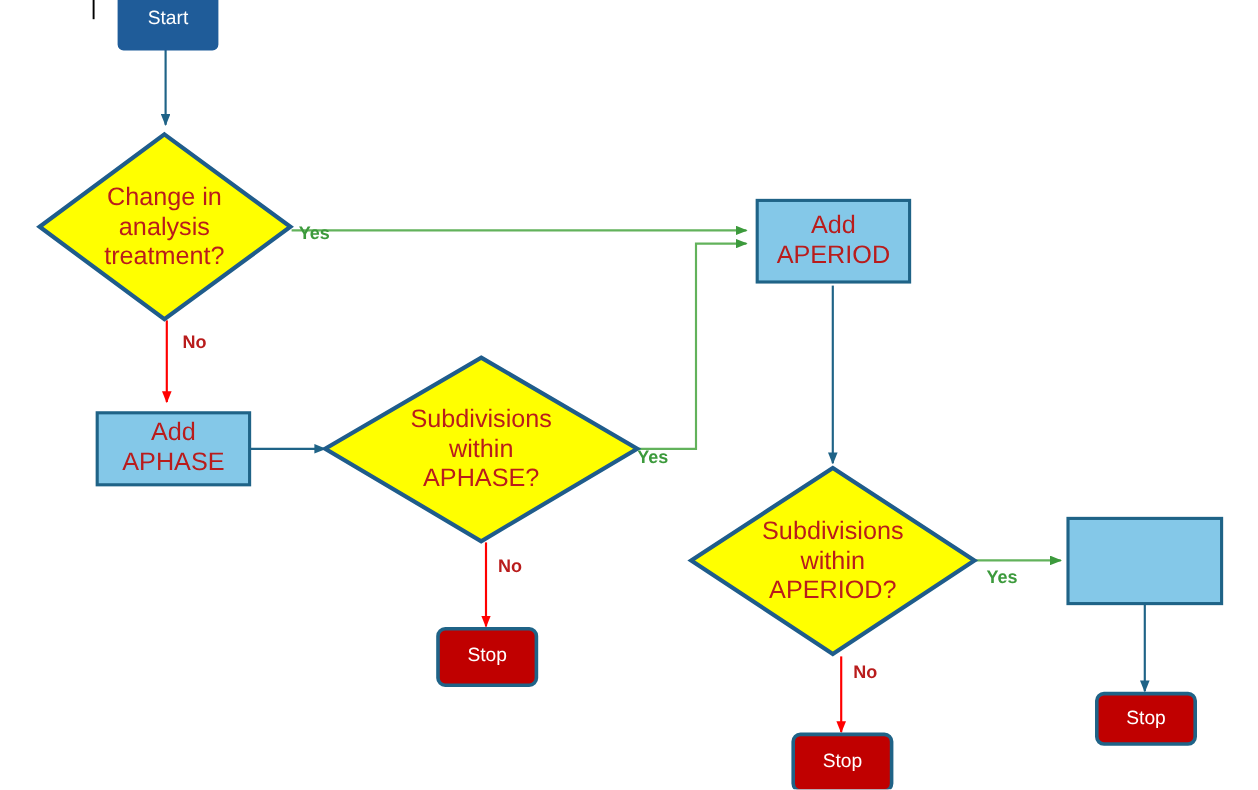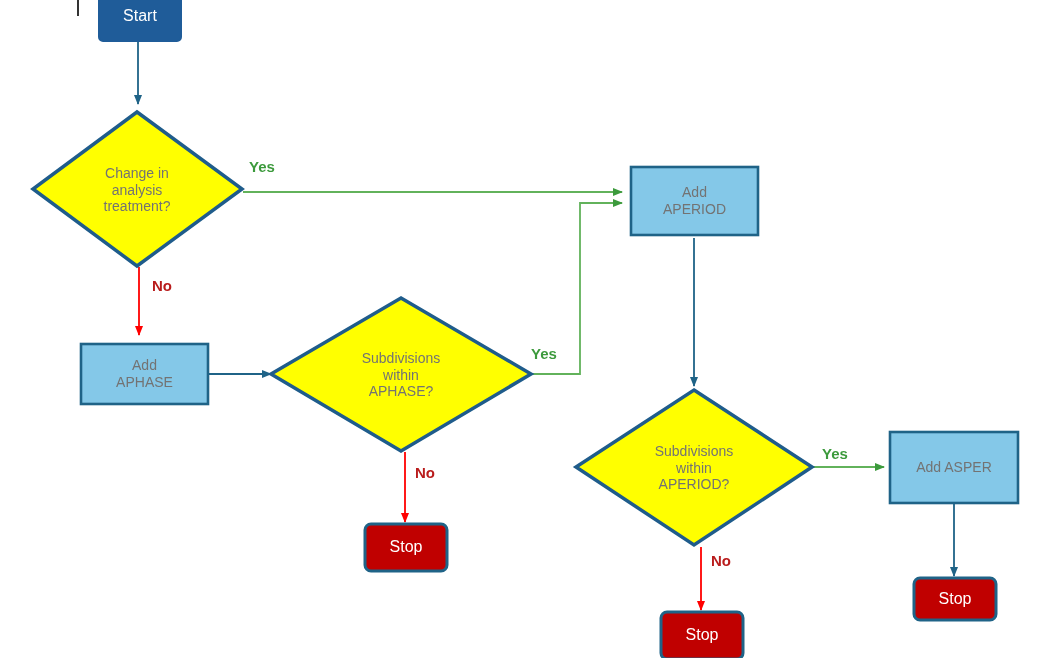--- a/index.html
+++ b/index.html
@@ -36,23 +36,23 @@
     pointer-events: none;
     white-space: pre-line;
   }
   .edge-label {
     position: absolute;
     font-weight: bold;
     font-size: 15px;
     line-height: 1;
     white-space: nowrap;
   }
-  .lbl-yes { color: #3C9A3C; }
+  .lbl-yes { color: #3C9A3C; margin-top: 28px; }
   .lbl-no  { color: #b91c1c; }
-  .txt-dark  { color: #737373; font-size: 14px; }
+  .txt-dark  { color: #b91c1c; font-size: 21px; }
   .txt-white { color: #ffffff; font-size: 16px; }
 </style>
 </head>
 <body>
 
 <div id="canvas">
 
   <svg class="layer" viewBox="0 0 1048 658">
     <defs>
       <marker id="arrow-blue" markerWidth="10" markerHeight="8" refX="9" refY="4" orient="auto" markerUnits="userSpaceOnUse">
@@ -126,21 +126,20 @@
 
   <div class="node-label txt-dark" style="left:631px; top:167px; width:127px; height:68px;">Add
 APERIOD</div>
 
   <div class="node-label txt-dark" style="left:614px; top:430px; width:160px; height:76px;">Subdivisions
 within
 APERIOD?</div>
 
   <div class="node-label txt-white" style="left:661px; top:612px; width:82px; height:47px;">Stop</div>
 
-  <div class="node-label txt-dark" style="left:890px; top:432px; width:128px; height:71px;">Add ASPER</div>
 
   <div class="node-label txt-white" style="left:914px; top:578px; width:82px; height:42px;">Stop</div>
 
   <div class="edge-label lbl-yes" style="left:249px; top:159px;">Yes</div>
 
   <div class="edge-label lbl-no" style="left:152px; top:278px;">No</div>
 
   <div class="edge-label lbl-yes" style="left:531px; top:346px;">Yes</div>
 
   <div class="edge-label lbl-no" style="left:415px; top:465px;">No</div>

